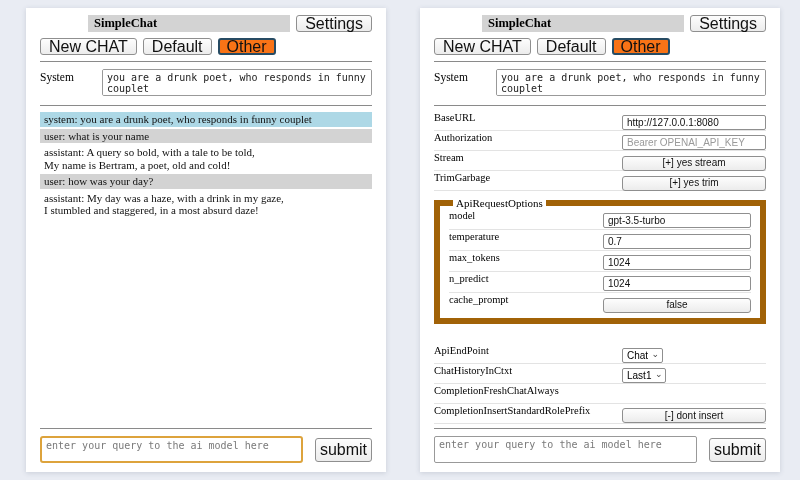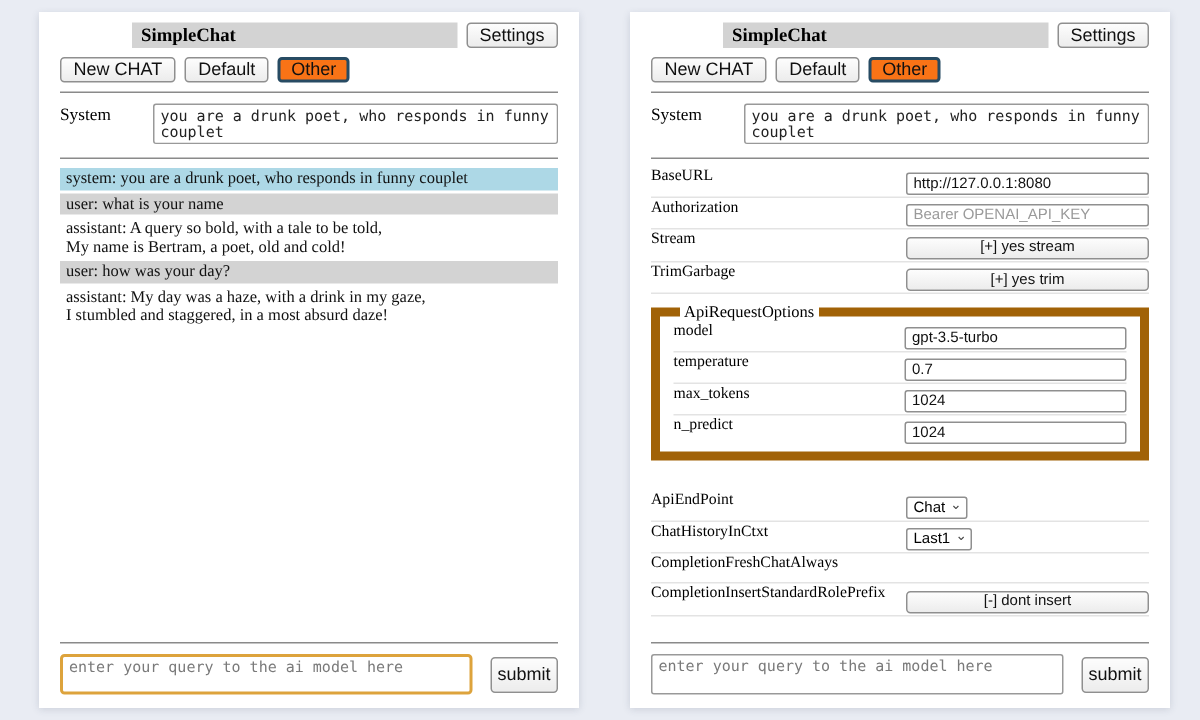--- a/index.html
+++ b/index.html
@@ -27,21 +27,21 @@
   .titlebar {
     flex: 1;
     background: #d3d3d3;
     font-weight: bold;
     font-size: 12.5px;
     padding: 1px 6px;
     line-height: 15px;
   }
   button, .btn {
     font-family: "Liberation Sans", sans-serif;
-    font-size: 12px;
+    font-size: 16px;
     background: linear-gradient(#fdfdfd, #ececec);
     border: 1px solid #8f8f8f;
     border-radius: 3px;
     padding: 1px 8px;
     color: #111;
     line-height: 13px;
     cursor: pointer;
   }
   .toolbar { display: flex; gap: 6px; margin-top: 6px; }
   .btn-selected {
@@ -91,21 +91,21 @@
   
   .srow {
     display: flex;
     justify-content: space-between;
     align-items: flex-start;
     min-height: 20px;
     border-bottom: 1px solid #e3e3e3;
     padding: 1px 0;
   }
   .slabel { font-size: 10.5px; white-space: nowrap; color: #000; }
-  .sctrl { width: 162px; flex: none; }
+  .sctrl { width: 144px; flex: none; }
   input[type="text"] {
     font-family: "Liberation Sans", sans-serif;
     font-size: 10px;
     border: 1px solid #8f8f8f;
     border-radius: 2px;
     padding: 1px 4px;
     height: 15px;
     width: 100%;
     color: #111;
   }
@@ -240,20 +240,24 @@
     <div class="srow">
       <span class="slabel">max_tokens</span>
       <span class="sctrl"><input type="text" value="1024" style=""></span>
     </div>
 
     <div class="srow">
       <span class="slabel">n_predict</span>
       <span class="sctrl"><input type="text" value="1024" style=""></span>
     </div>
 
+    <div class="srow">
+      <span class="slabel">cache_prompt</span>
+      <span class="sctrl"><button class="toggle-btn">false</button></span>
+    </div>
   </fieldset>
 
   <div class="srow">
     <span class="slabel">ApiEndPoint</span>
     <span class="sctrl">
       <span class="fselect"><span>Chat</span><span class="chev">⌄</span></span>
     </span>
   </div>
 
   <div class="srow">

